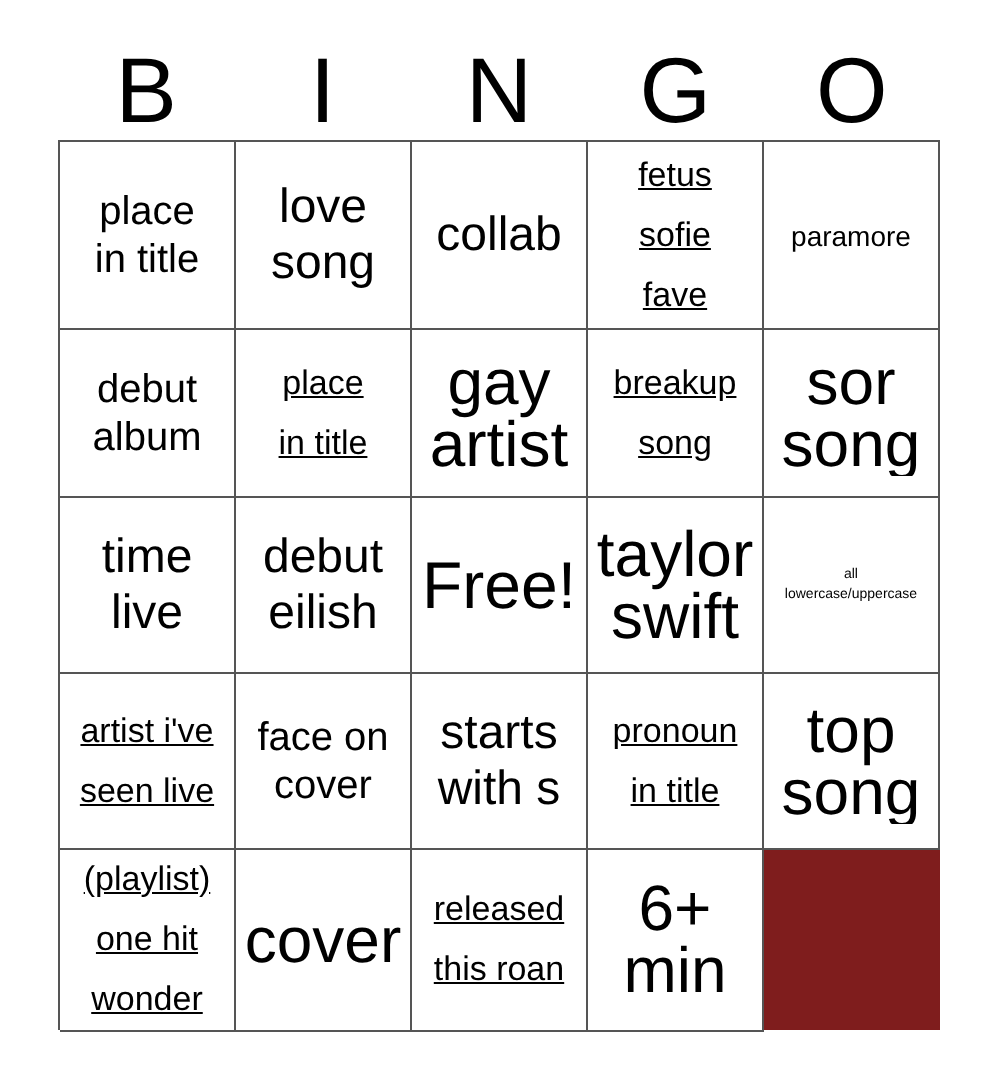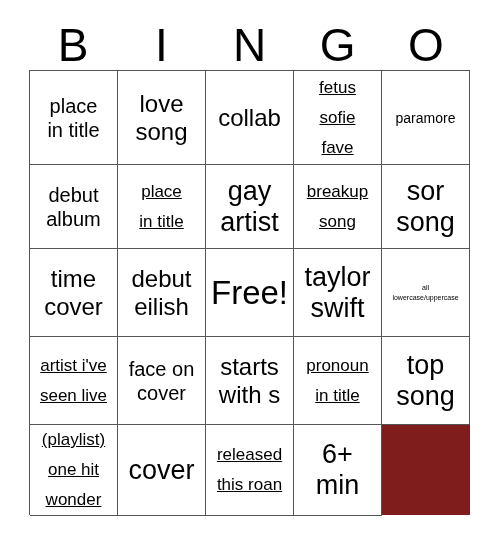--- a/index.html
+++ b/index.html
@@ -79,21 +79,21 @@
     display: block;
     width: 100%;
     text-align: center;
     white-space: pre-line;
     color: #000000;
     font-weight: 400;
   }
 
   
   .fs-xxl .cell-text { font-size: 33px; line-height: 34px; }
-  .fs-xl  .cell-text { font-size: 27px; line-height: 31px; }
+  .fs-xl  .cell-text { font-size: 32px; line-height: 31px; }
   .fs-lg  .cell-text { font-size: 24px; line-height: 28px; }
   .fs-md  .cell-text { font-size: 20px; line-height: 24px; }
   .fs-sm  .cell-text { font-size: 17px; line-height: 30px; text-decoration: underline; }
   .fs-xs  .cell-text { font-size: 14px; line-height: 18px; text-align: center; }
   .fs-tiny .cell-text { font-size: 7px;  line-height: 10px; }
 
   
   .clip .cell-text {
     white-space: pre-line;
     overflow: hidden;
@@ -147,21 +147,21 @@
       <div class="cell fs-sm">
         <span class="cell-text">breakup
 song</span>
       </div>
       <div class="cell fs-xl clip">
         <span class="cell-text">sor
 song</span>
       </div>
       <div class="cell fs-lg">
         <span class="cell-text">time
-cover</span>
+live</span>
       </div>
       <div class="cell fs-lg">
         <span class="cell-text">debut
 eilish</span>
       </div>
       <div class="cell fs-xxl">
         <span class="cell-text">Free!</span>
       </div>
       <div class="cell fs-xl clip">
         <span class="cell-text">taylor

